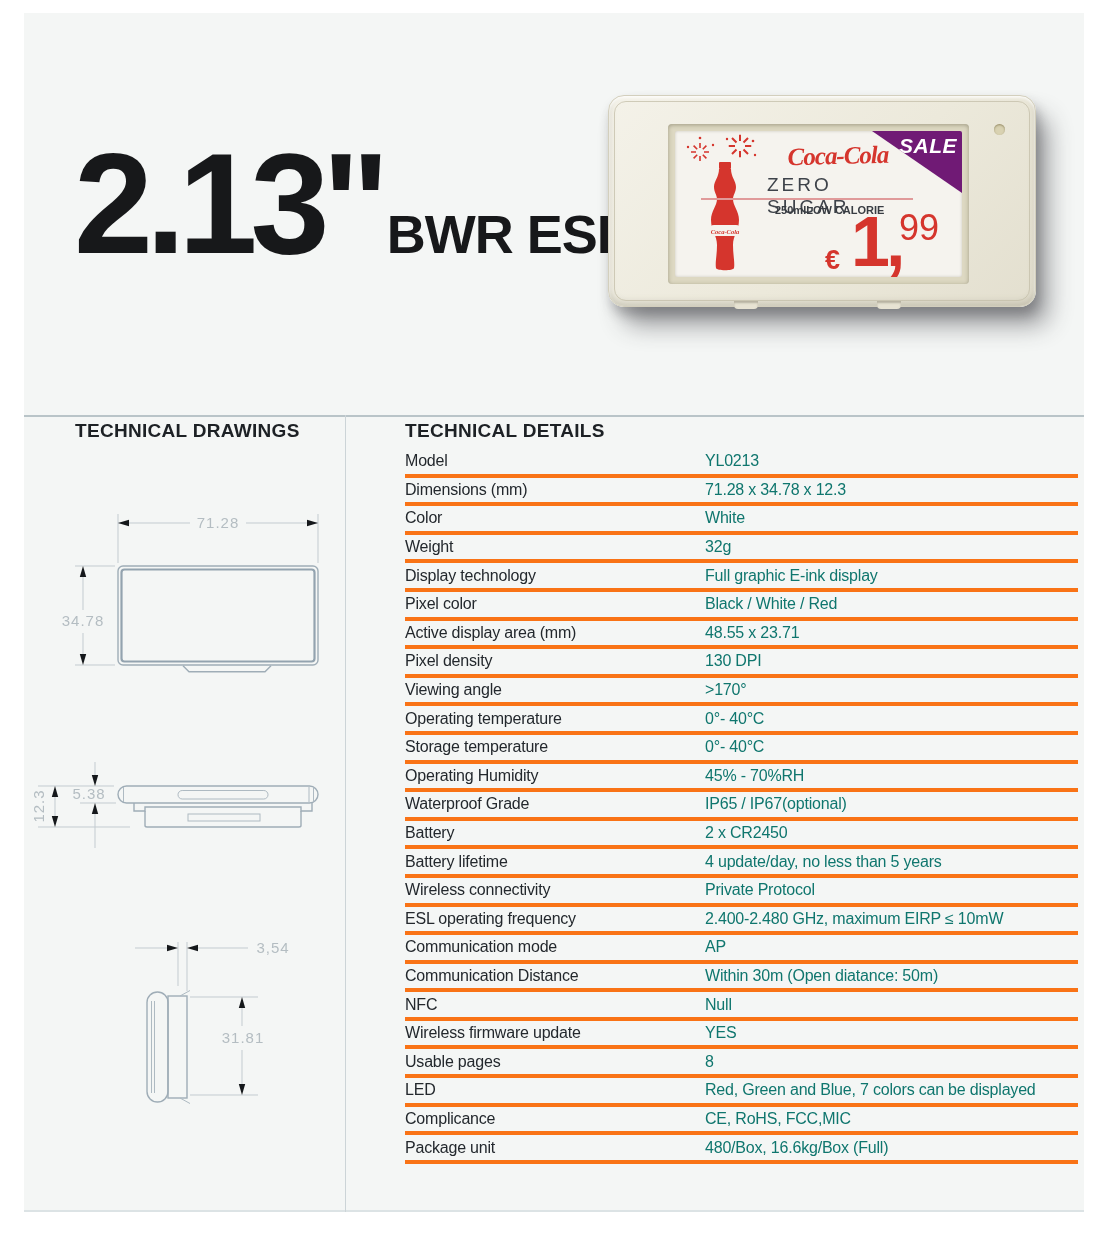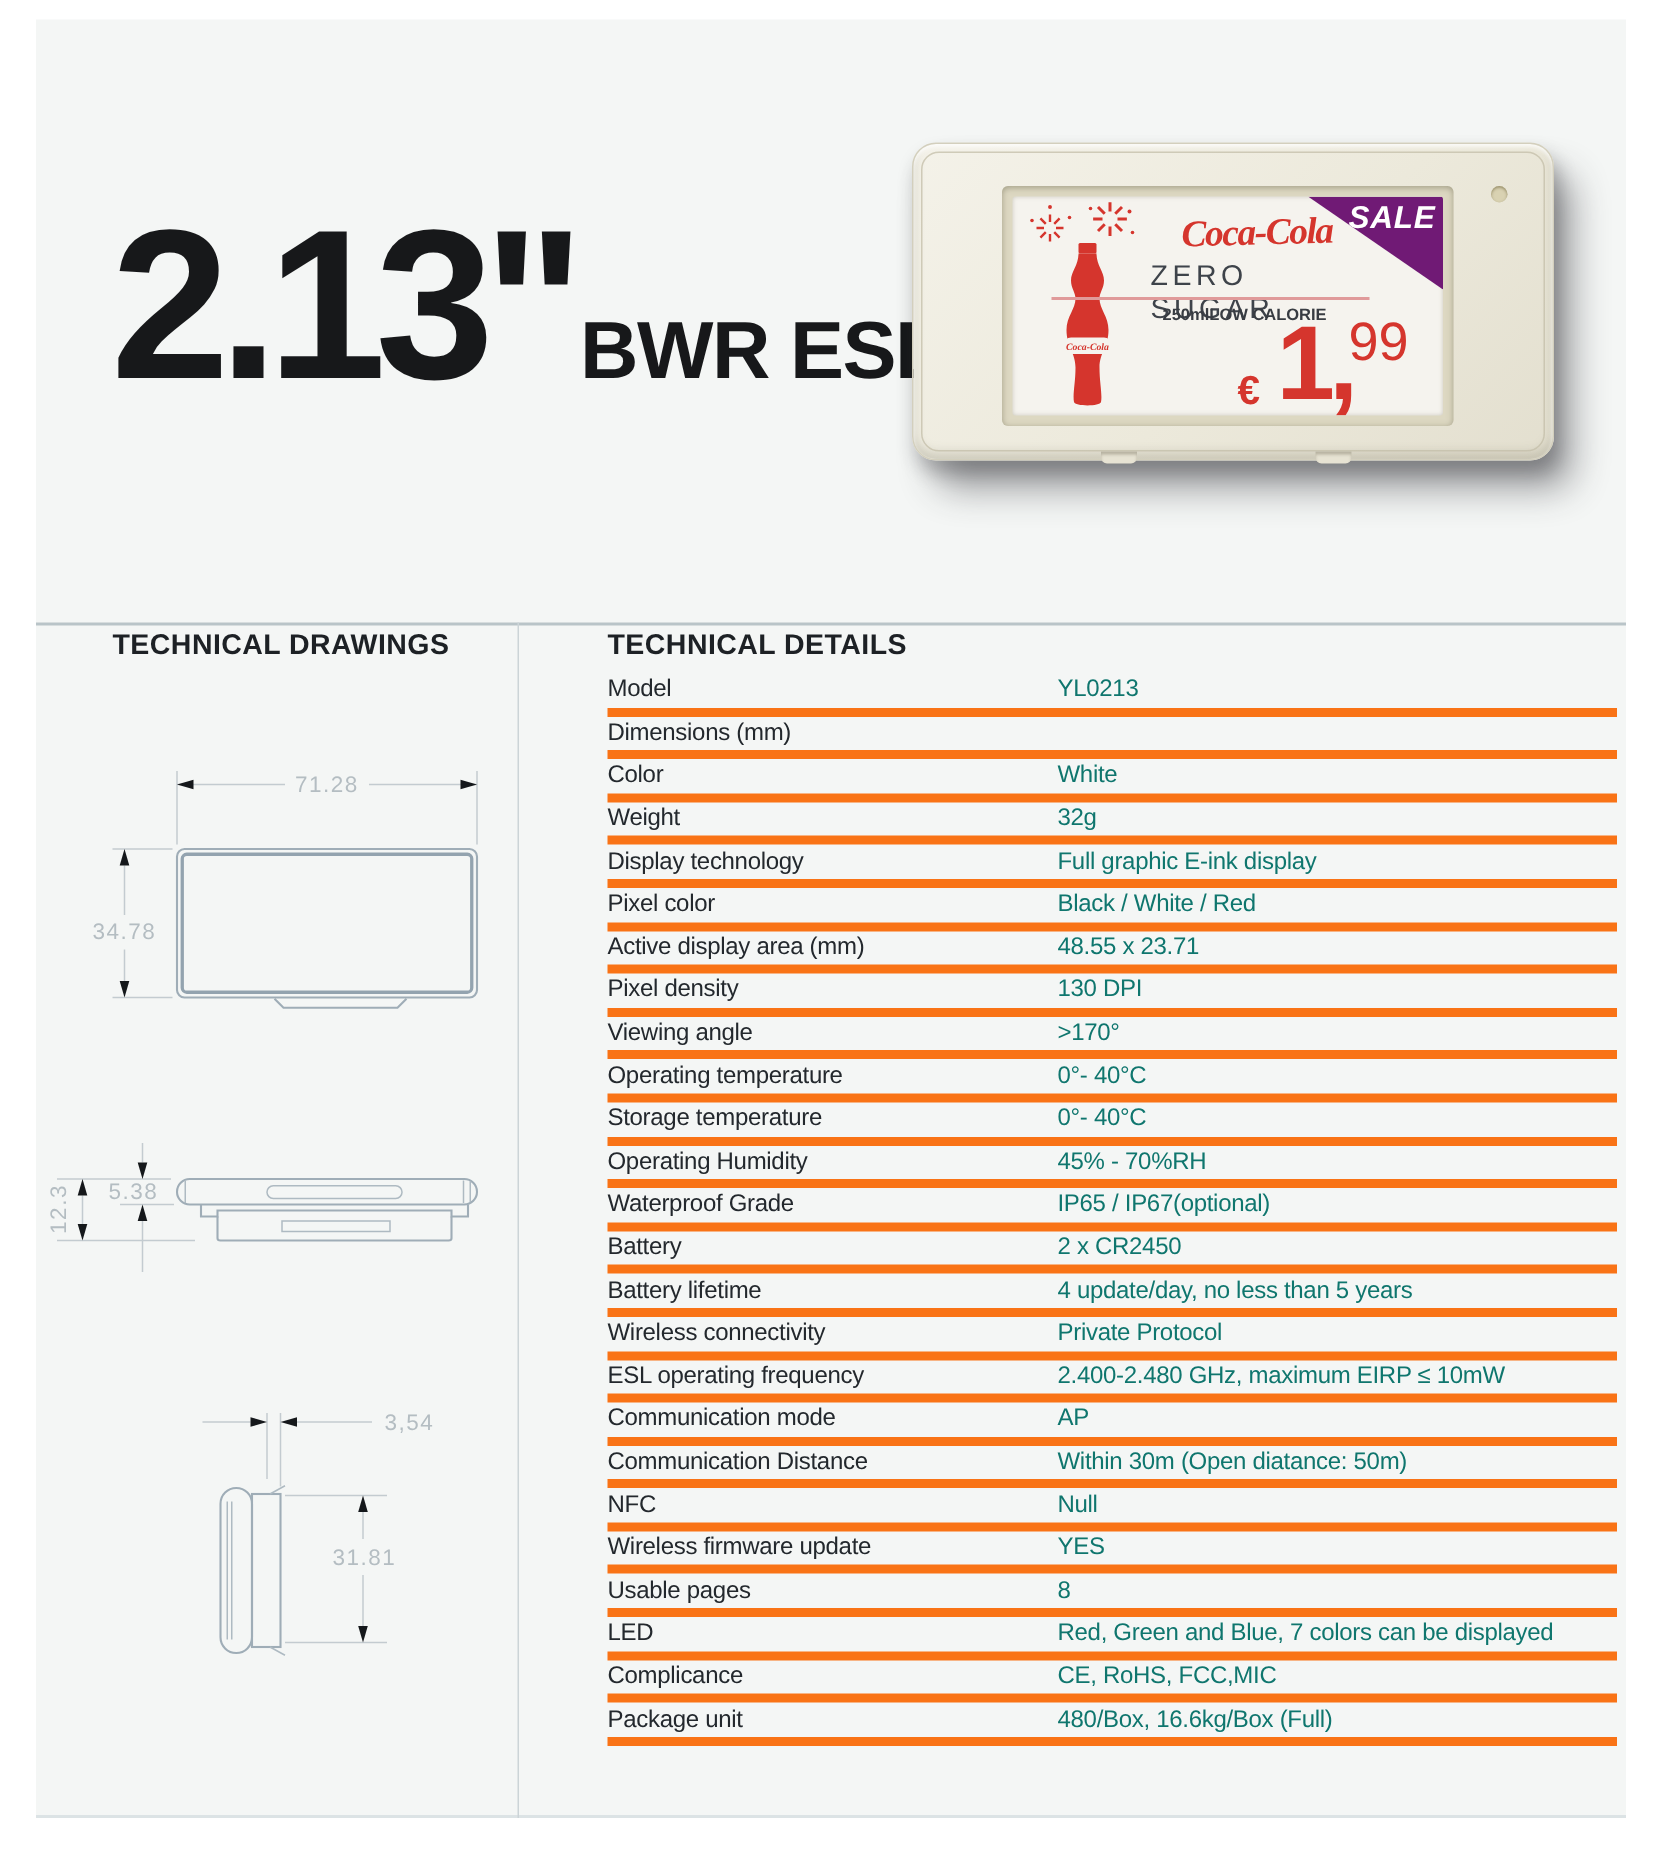--- a/index.html
+++ b/index.html
@@ -58,21 +58,21 @@
   .hline { position:absolute; left:24px; top:415px; width:1060px; height:2px; background:#b9c4c8; }
   .vline { position:absolute; left:345px; top:415px; width:1px; height:797px; background:#ccd4d7; }
 
   
   .col-heading { position:absolute; top:420px; font-size:19px; font-weight:700;
                  color:#1d2125; letter-spacing:.3px; }
   .h-drawings { left:75px; } .h-details { left:405px; }
 
   
   .spec-table { position:absolute; left:405px; top:449px; width:673px; }
-  .spec-row   { display:flex; height:28.6px; align-items:center; border-bottom:6px solid #f97316; }
+  .spec-row   { display:flex; height:28.6px; align-items:center; border-bottom:4px solid #f97316; }
   .spec-label { width:300px; font-size:16px; color:#23282d; letter-spacing:-.2px; }
   .spec-value { flex:1; font-size:16px; color:#0f766e; letter-spacing:-.2px; }
 
   
   .drawings-svg { position:absolute; left:30px; top:470px; width:330px; height:680px; }
   .shape { stroke:#9fadb7; stroke-width:1.4; fill:none; }
   .shape2{ stroke:#93a3af; stroke-width:2.2; fill:none; }
   .fine  { stroke:#aebac2; stroke-width:1; fill:none; }
   .dimln { stroke:#c3cbd0; stroke-width:1; fill:none; }
   .arr   { fill:#15181b; stroke:none; }
@@ -204,20 +204,21 @@
     </g>
   </svg>
 
   <div class="spec-table">
       <div class="spec-row">
       <div class="spec-label">Model</div>
       <div class="spec-value">YL0213</div>
     </div>
       <div class="spec-row">
       <div class="spec-label">Dimensions (mm)</div>
+      <div class="spec-value">71.28 x 34.78 x 12.3</div>
     </div>
       <div class="spec-row">
       <div class="spec-label">Color</div>
       <div class="spec-value">White</div>
     </div>
       <div class="spec-row">
       <div class="spec-label">Weight</div>
       <div class="spec-value">32g</div>
     </div>
       <div class="spec-row">

